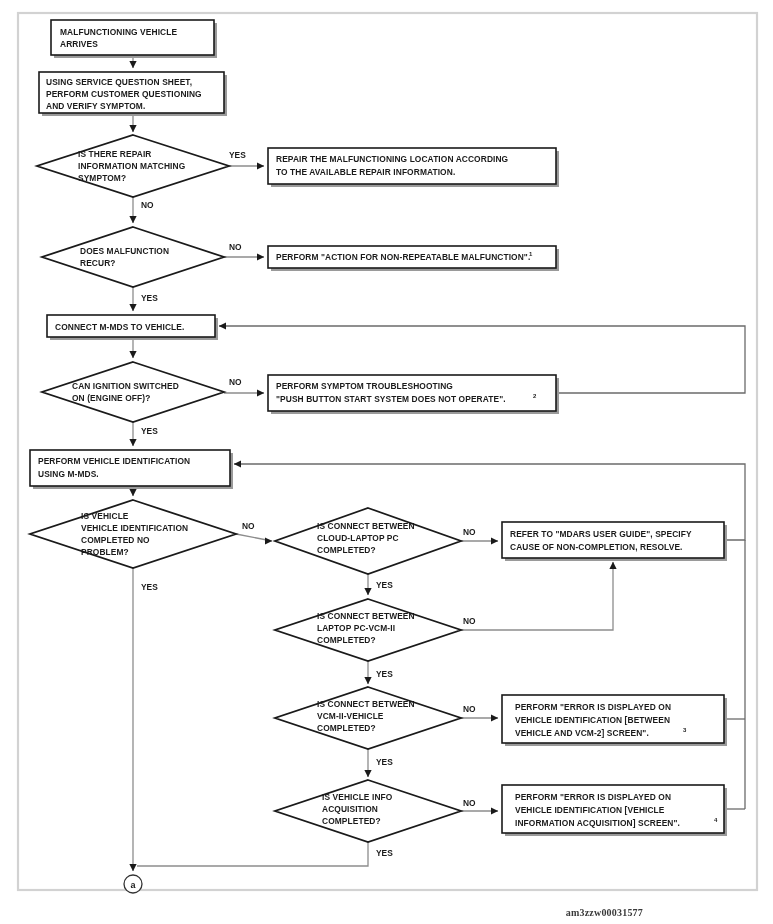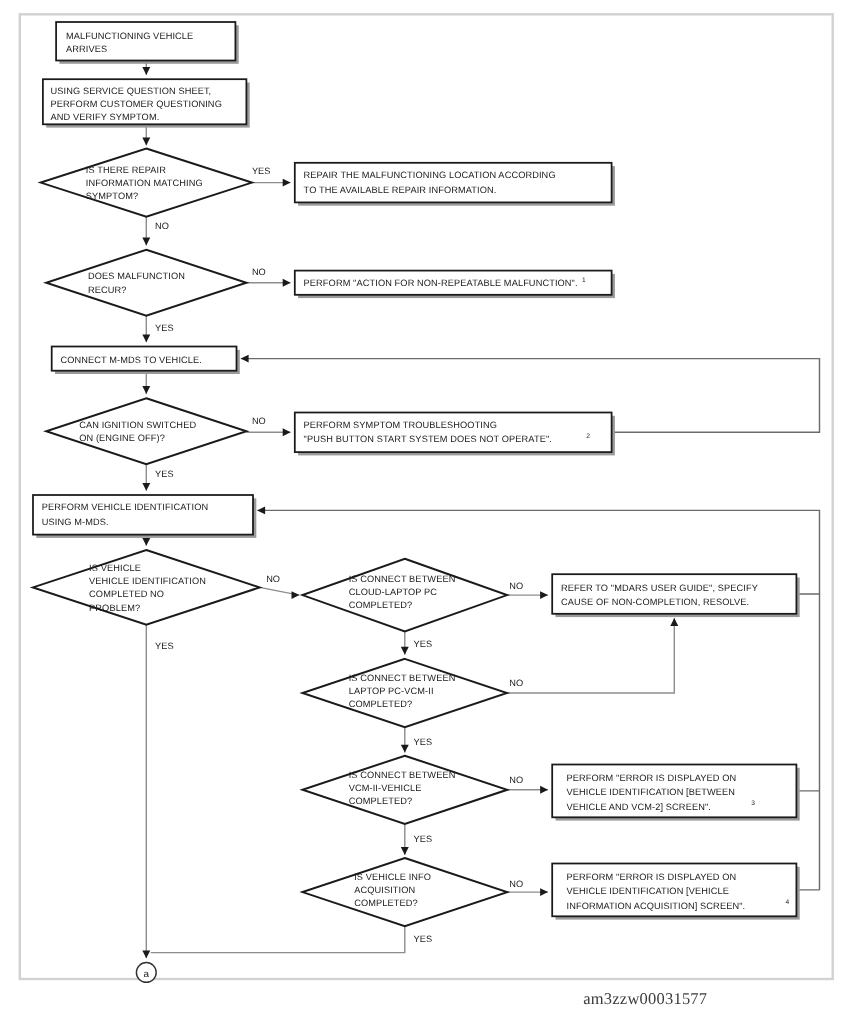--- a/index.html
+++ b/index.html
@@ -10,20 +10,21 @@
   body {
     width: 773px;
     height: 924px;
     font-family: "Liberation Sans", sans-serif;
     overflow: hidden;
   }
   #figure-root {
     position: relative;
     width: 659px;
     height: 924px;
+    font-weight: bold;
   }
   svg.flow {
     display: block;
     width: 773px;
     height: 924px;
   }
   .node-box {
     fill: #ffffff;
     stroke: #1a1a1a;
     stroke-width: 1.6;
@@ -76,21 +77,21 @@
   .frame-rect {
     fill: none;
     stroke: #d2d2d2;
     stroke-width: 2.2;
   }
   .watermark {
     position: absolute;
     right: 16px;
     bottom: 6px;
     font-family: "Liberation Serif", serif;
-    font-size: 15px;
+    font-size: 10px;
     color: #3a3a3a;
     letter-spacing: 0.2px;
   }
 </style>
 </head>
 <body>
 
 <div id="figure-root">
   <svg class="flow" viewBox="0 0 773 924" xmlns="http://www.w3.org/2000/svg">
     <defs>

